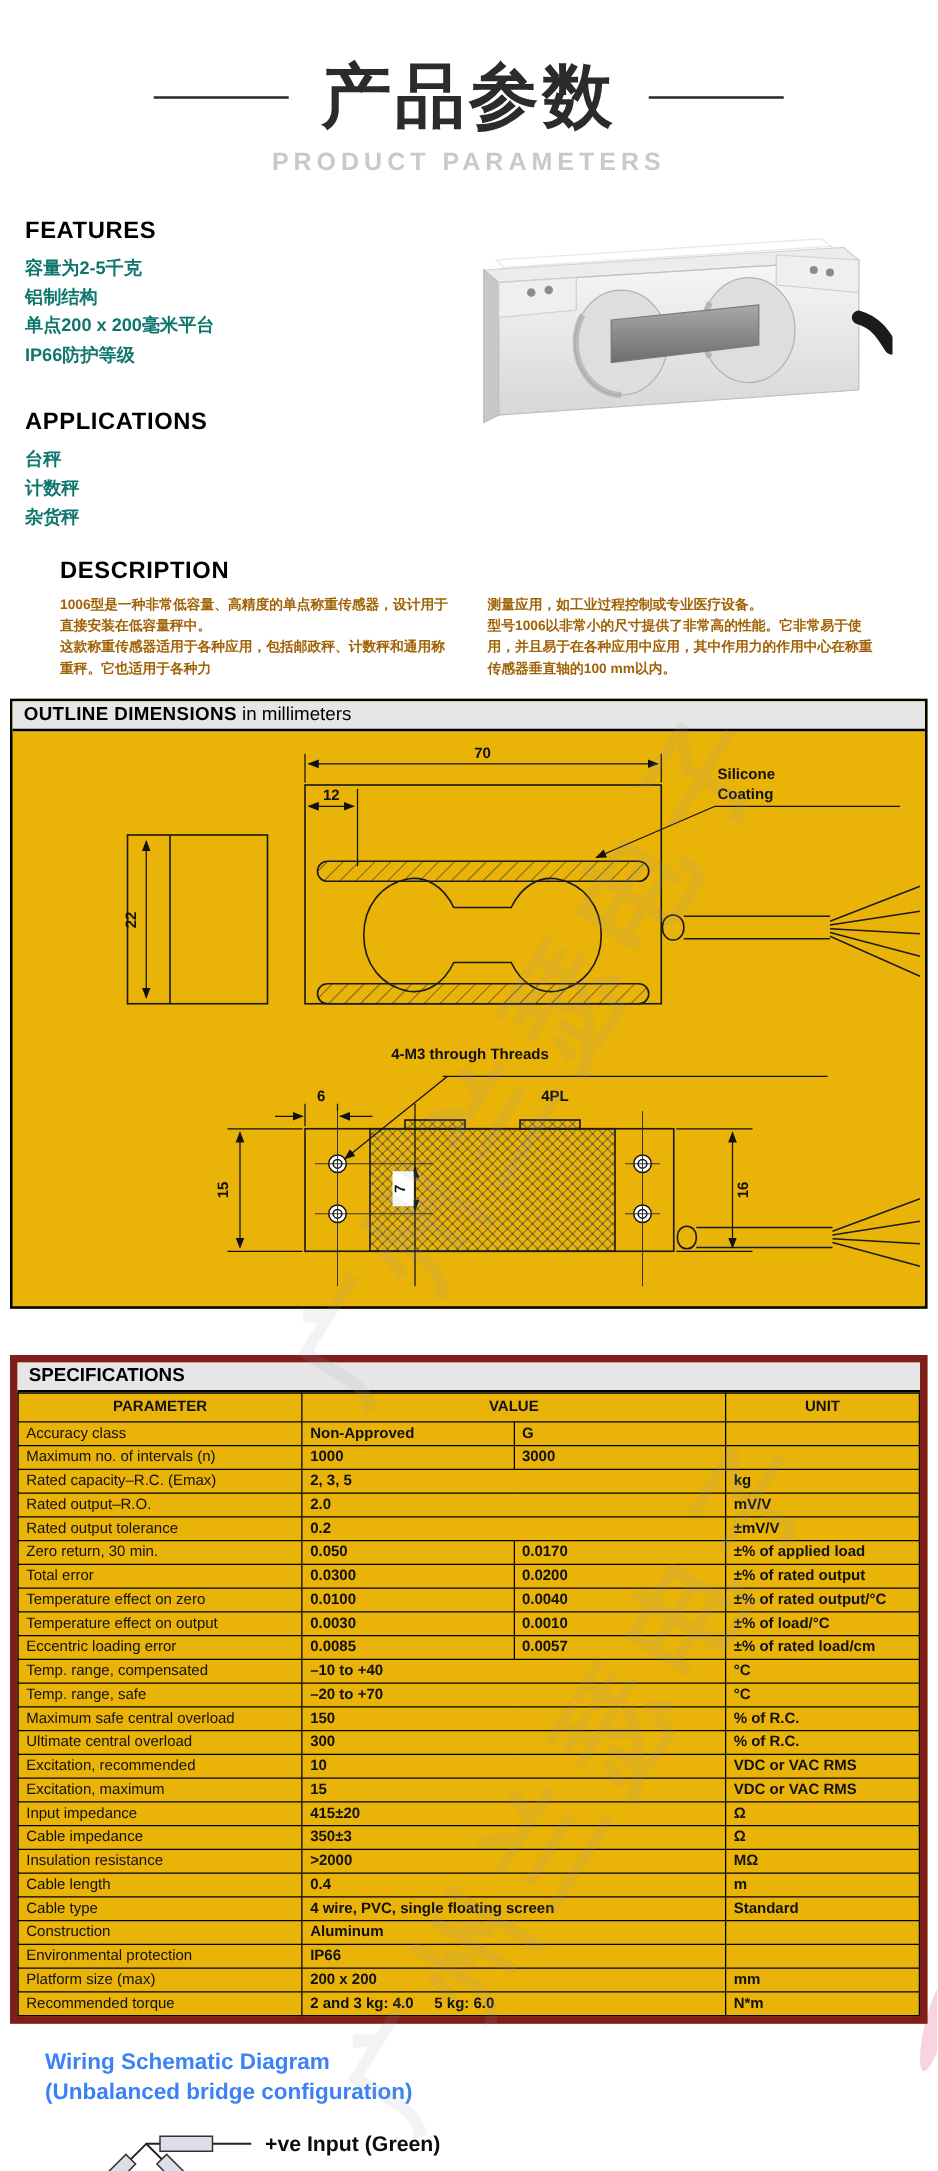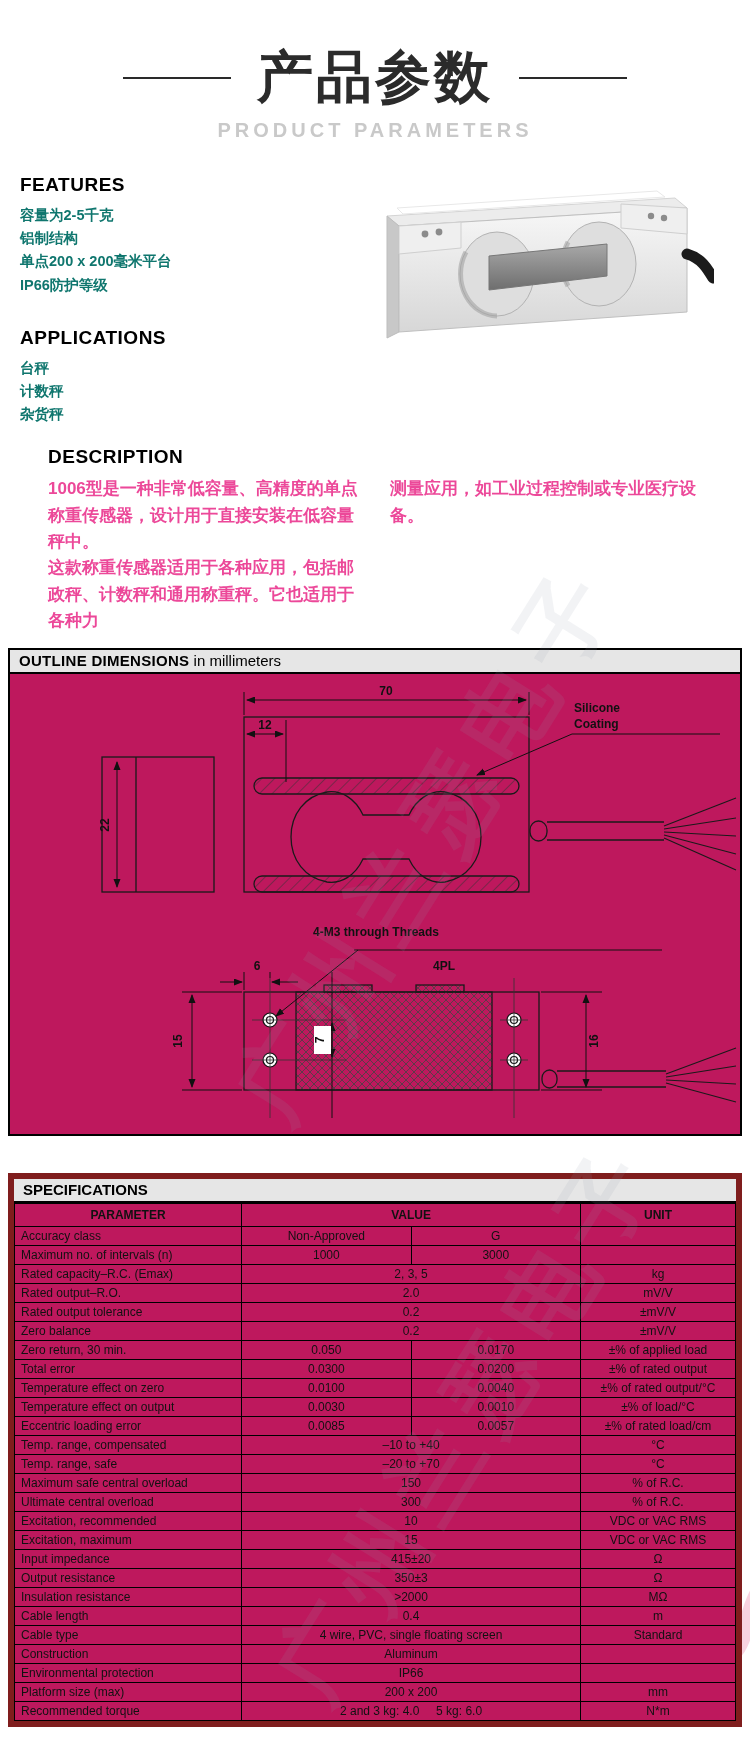--- a/index.html
+++ b/index.html
@@ -19,37 +19,37 @@
   .sec-h{margin:16px 0 8px;font-size:19px;font-weight:800;letter-spacing:.5px;color:#000;}
   .plain{list-style:none;margin:0;padding:0;}
   .plain li{font-size:14.5px;font-weight:600;line-height:1.6;color:#0f766e;}
   .intro-right{flex:1;padding-top:4px;text-align:right;}
   .intro-right svg{display:block;margin-left:auto;}
 
   
   .description{padding:4px 48px 0;}
   .desc-cols{display:flex;gap:30px;margin-top:6px;}
   .desc-col{flex:1;}
-  .desc-col p{margin:0;font-size:17px;font-weight:600;line-height:1.55;color:#ec4899;}
-
-  
-  .panel{margin:14px 8px 0;border:2px solid #000;background:#be185d;position:relative;}
+  .desc-col p{margin:0;font-size:11px;font-weight:600;line-height:1.55;color:#a16207;}
+
+  
+  .panel{margin:14px 8px 0;border:2px solid #000;background:#eab308;position:relative;}
   .panel-header{background:#e6e6e6;border-bottom:2px solid #000;padding:2px 9px 3px;font-size:15px;color:#000;}
   .panel-header b{font-weight:800;letter-spacing:.3px;}
   .drawing-area{padding:8px 4px 2px;}
   .drawing-area svg{display:block;}
 
   
   .spec-panel{margin-top:37px;border:6px solid #7f1d1d;}
   .spec-panel .panel-header{font-weight:800;}
   table.spec{width:100%;border-collapse:collapse;font-size:12px;table-layout:fixed;}
   table.spec th,table.spec td{border:1px solid #000;padding:1px 6px;height:16px;line-height:1.25;}
   table.spec th{font-weight:800;text-align:center;padding:3px 6px;}
   td.p{font-weight:400;text-align:left;}
-  td.v,td.u{text-align:center;font-weight:400;}
+  td.v,td.u{text-align:left;font-weight:700;}
 
   
   .wiring{padding:18px 0 0 36px;}
   .wiring-h{margin:0;font-size:18px;font-weight:800;line-height:1.35;color:#3b82f6;}
   .wiring svg{margin-top:12px;display:block;}
 
   
   .wm{position:absolute;white-space:nowrap;font-size:92px;font-weight:700;letter-spacing:14px;
       color:rgba(150,158,175,0.12);transform:rotate(-58deg);pointer-events:none;z-index:5;}
   .stamp{position:absolute;right:-6px;top:1582px;width:16px;height:76px;border-radius:50%;
@@ -125,20 +125,21 @@
 
   <section class="description">
     <h2 class="sec-h">DESCRIPTION</h2>
     <div class="desc-cols">
       <div class="desc-col">
         <p>1006型是一种非常低容量、高精度的单点称重传感器，设计用于直接安装在低容量秤中。</p>
         <p>这款称重传感器适用于各种应用，包括邮政秤、计数秤和通用称重秤。它也适用于各种力</p>
       </div>
       <div class="desc-col">
         <p>测量应用，如工业过程控制或专业医疗设备。</p>
+        <p>型号1006以非常小的尺寸提供了非常高的性能。它非常易于使用，并且易于在各种应用中应用，其中作用力的作用中心在称重传感器垂直轴的100 mm以内。</p>
       </div>
     </div>
   </section>
 
   <section class="panel">
     <div class="panel-header">
       <b>OUTLINE DIMENSIONS</b><span> in millimeters</span>
     </div>
     <div class="drawing-area">
 
@@ -317,25 +318,20 @@
             <td class="p">Rated output–R.O.</td>
             <td class="v" colspan="2">2.0</td>
             <td class="u">mV/V</td>
           </tr>
           <tr>
             <td class="p">Rated output tolerance</td>
             <td class="v" colspan="2">0.2</td>
             <td class="u">±mV/V</td>
           </tr>
           <tr>
-            <td class="p">Zero balance</td>
-            <td class="v" colspan="2">0.2</td>
-            <td class="u">±mV/V</td>
-          </tr>
-          <tr>
             <td class="p">Zero return, 30 min.</td>
             <td class="v">0.050</td>
             <td class="v">0.0170</td>
             <td class="u">±% of applied load</td>
           </tr>
           <tr>
             <td class="p">Total error</td>
             <td class="v">0.0300</td>
             <td class="v">0.0200</td>
             <td class="u">±% of rated output</td>
@@ -387,21 +383,21 @@
             <td class="p">Excitation, maximum</td>
             <td class="v" colspan="2">15</td>
             <td class="u">VDC or VAC RMS</td>
           </tr>
           <tr>
             <td class="p">Input impedance</td>
             <td class="v" colspan="2">415±20</td>
             <td class="u">Ω</td>
           </tr>
           <tr>
-            <td class="p">Output resistance</td>
+            <td class="p">Cable impedance</td>
             <td class="v" colspan="2">350±3</td>
             <td class="u">Ω</td>
           </tr>
           <tr>
             <td class="p">Insulation resistance</td>
             <td class="v" colspan="2">&gt;2000</td>
             <td class="u">MΩ</td>
           </tr>
           <tr>
             <td class="p">Cable length</td>

